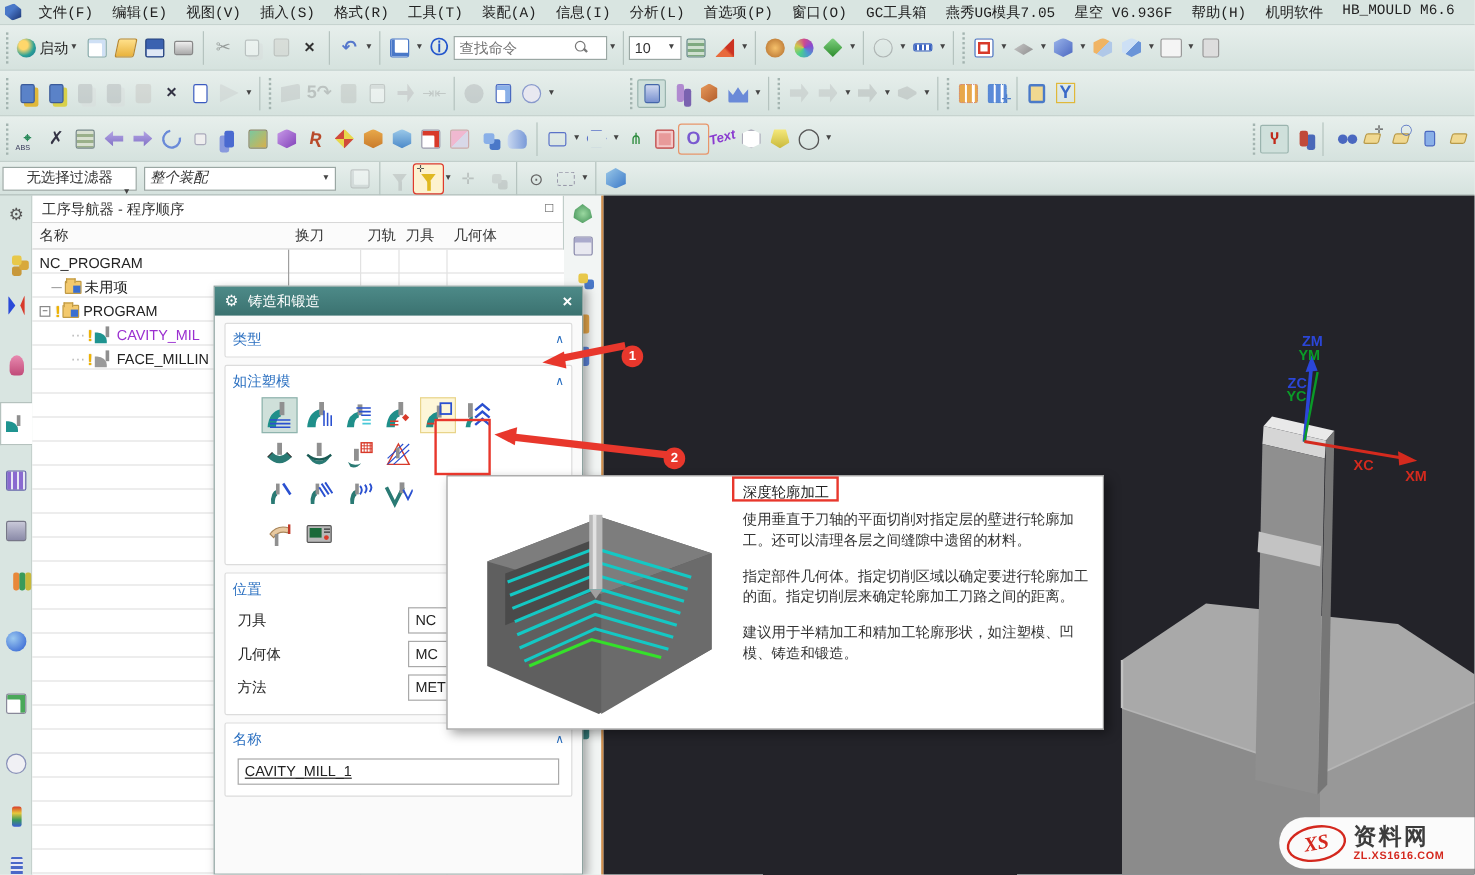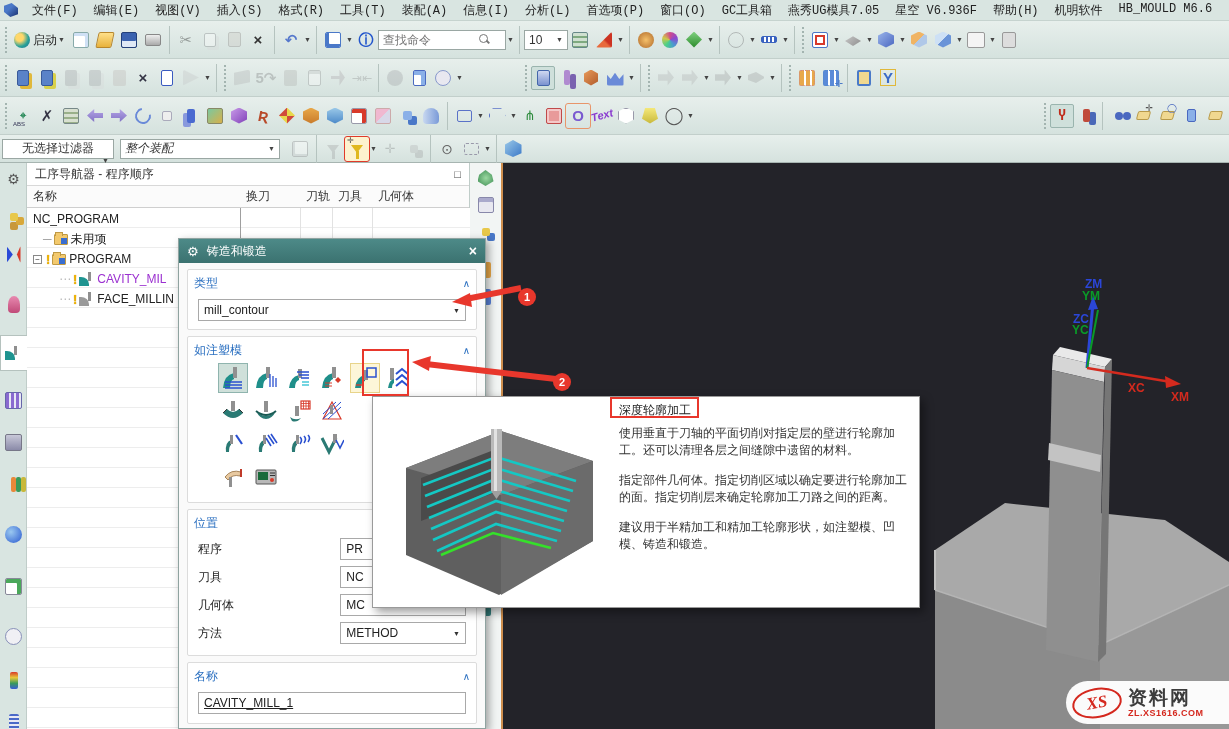--- a/index.html
+++ b/index.html
@@ -677,24 +677,20 @@
     <span class="gear">⚙</span>
     <span>铸造和锻造</span>
     <span class="x">×</span>
   </div>
 
   <div class="group">
     <div class="ghead">
           <span>类型</span>
       <span class="chev">∧</span>
         </div>
-    <div class="field typefield">
-      <span>mill_contour</span>
-          <span class="car">▼</span>
-    </div>
   </div>
 
   <div class="group">
     <div class="ghead">
           <span>如注塑模</span>
       <span class="chev">∧</span>
         </div>
     <div class="subgrid">
       <div class="srow">
         <span class="cell sel">
@@ -821,27 +817,20 @@
               </svg>
             </span>
       </div>
     </div>
   </div>
 
   <div class="group">
     <div class="ghead">
           <span>位置</span>
       <span class="chev">∧</span>
-        </div>
-    <div class="locrow">
-          <span class="lab">程序</span>
-      <span class="field">
-            <span>PR</span>
-            <span class="car">▼</span>
-          </span>
         </div>
     <div class="locrow">
           <span class="lab">刀具</span>
       <span class="field">
             <span>NC</span>
             <span class="car">▼</span>
           </span>
         </div>
     <div class="locrow">
           <span class="lab">几何体</span>

